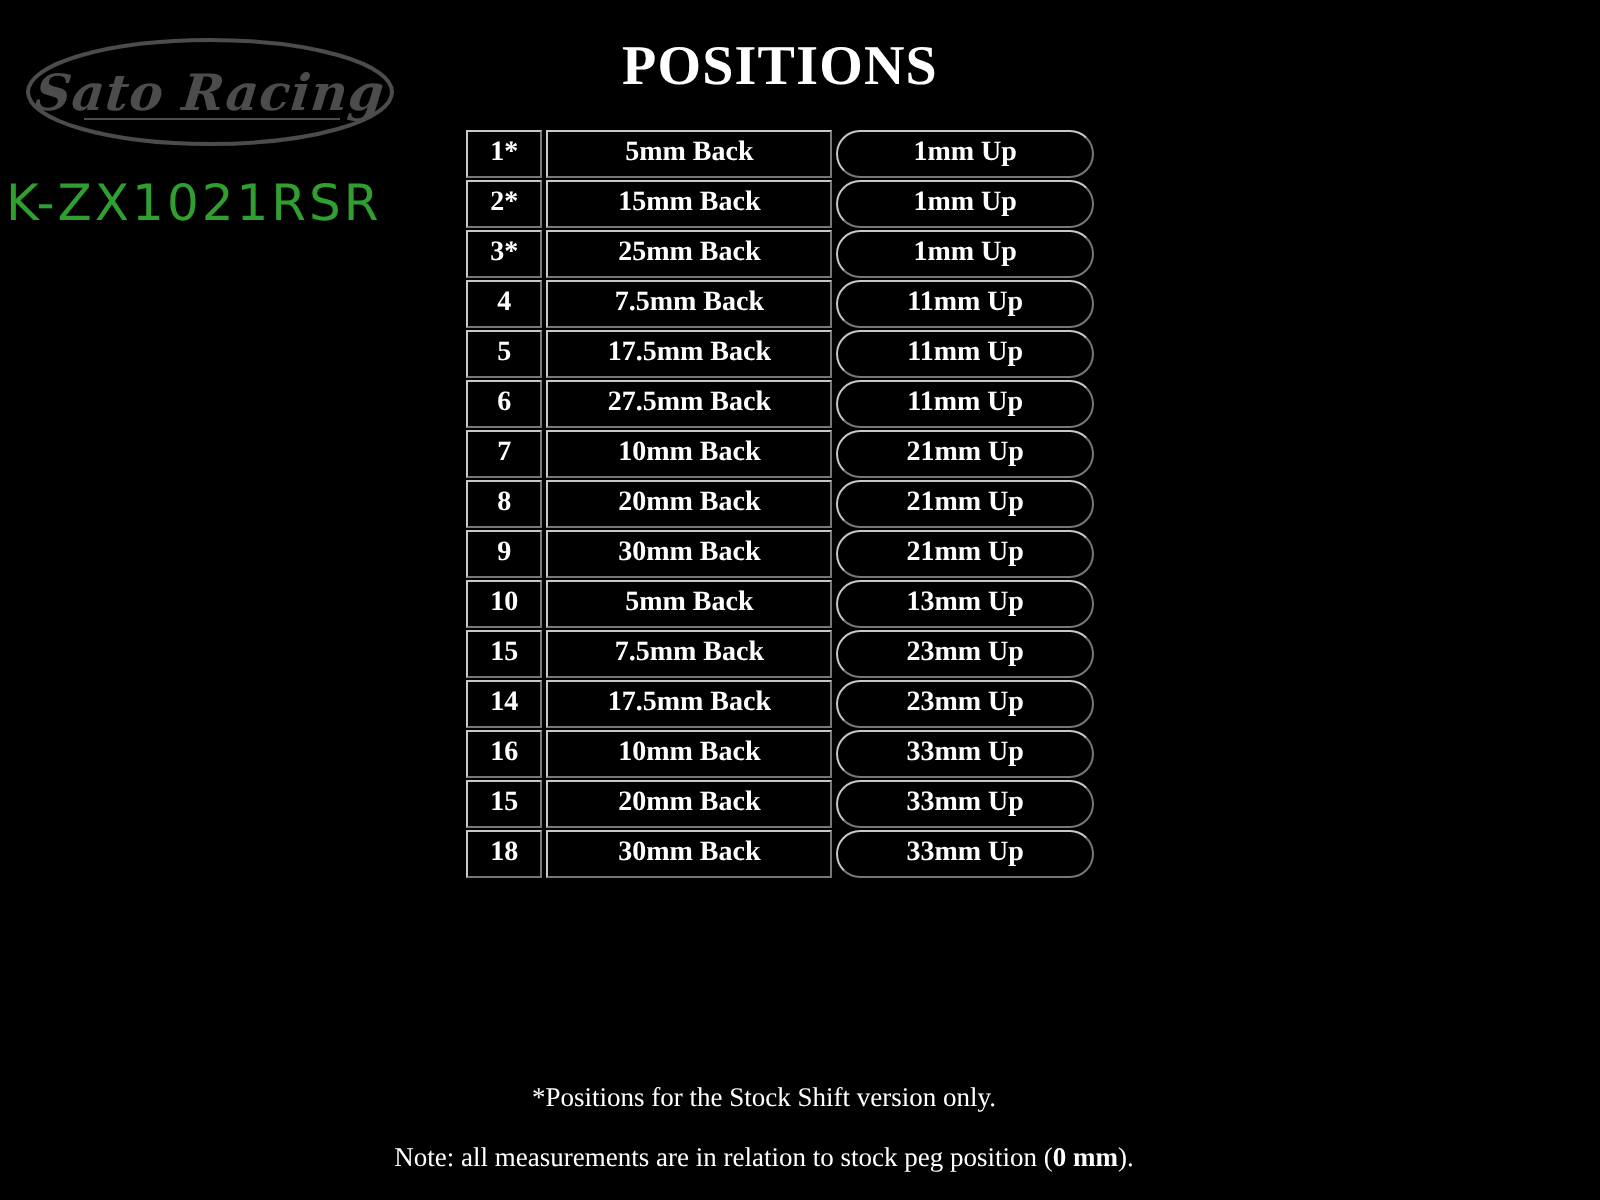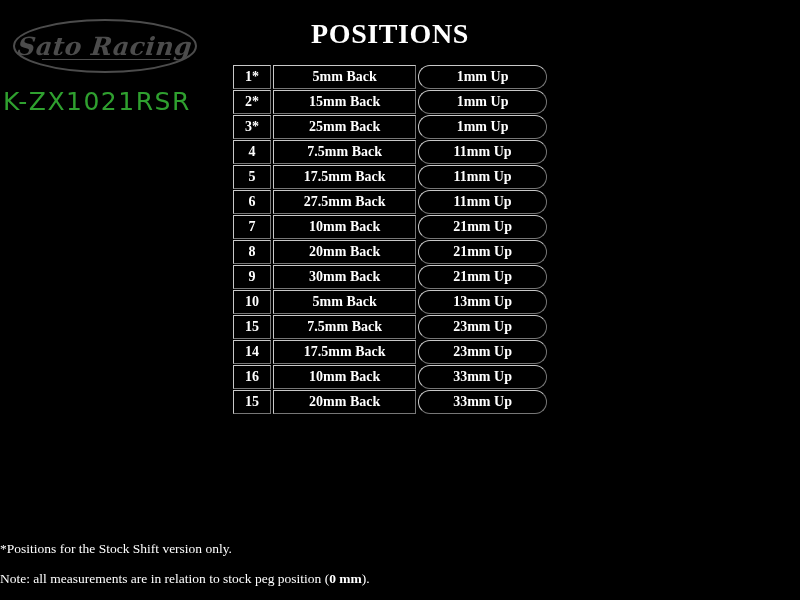--- a/index.html
+++ b/index.html
@@ -116,21 +116,21 @@
   }
   #positions-table td.col-num   { width: 36px; }
   #positions-table td.col-back  { width: 140px; }
   #positions-table td.col-up    { width: 126px; border-radius: 12px; }
 
   
   .footnote {
     position: absolute;
     left: 0;
     width: 764px;
-    text-align: left;
+    text-align: center;
     font-family: "Liberation Serif", serif;
     font-size: 13.5px;
     color: #ffffff;
   }
   #footnote-star { top: 541px; }
   #footnote-note { top: 571px; }
   .footnote b { font-weight: bold; }
 </style>
 </head>
 <body>
@@ -213,19 +213,24 @@
       <tr>
         <td class="col-num">16</td>
         <td class="col-back">10mm Back</td>
         <td class="col-up">33mm Up</td>
       </tr>
       <tr>
         <td class="col-num">15</td>
         <td class="col-back">20mm Back</td>
         <td class="col-up">33mm Up</td>
       </tr>
+      <tr>
+        <td class="col-num">18</td>
+        <td class="col-back">30mm Back</td>
+        <td class="col-up">33mm Up</td>
+      </tr>
     </tbody>
 </table>
 
 <div class="footnote" id="footnote-star">*Positions for the Stock Shift version only.</div>
 <div class="footnote" id="footnote-note">
   <span>Note: all measurements are in relation to stock peg position (</span><b>0 mm</b><span>).</span>
 </div>
 
 </body></html>

